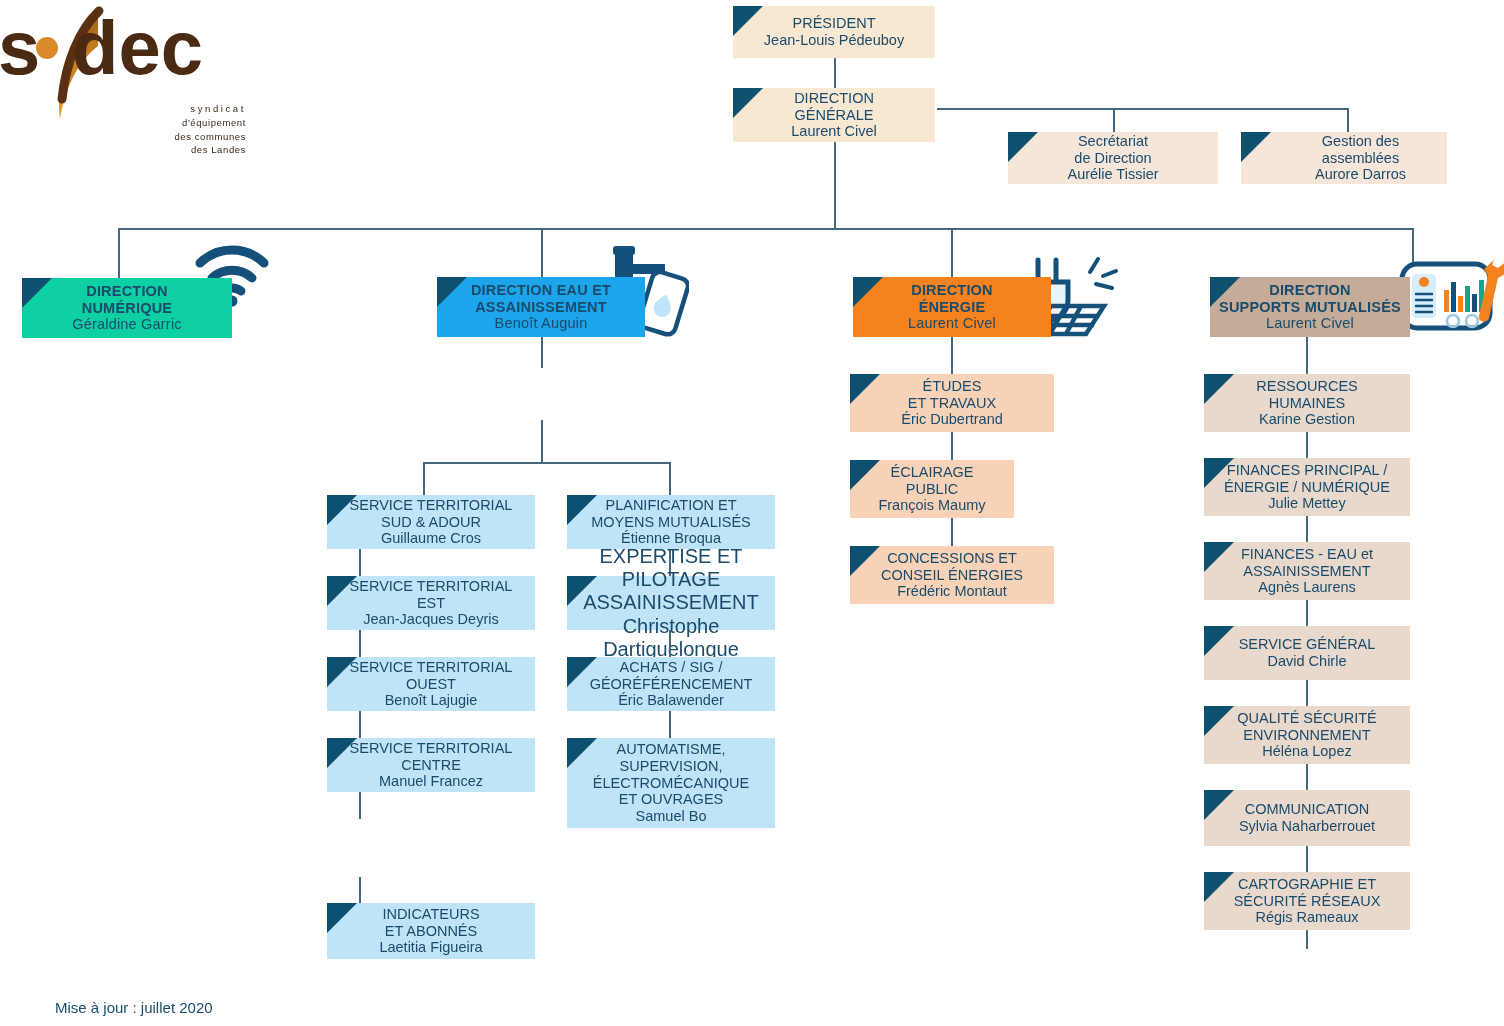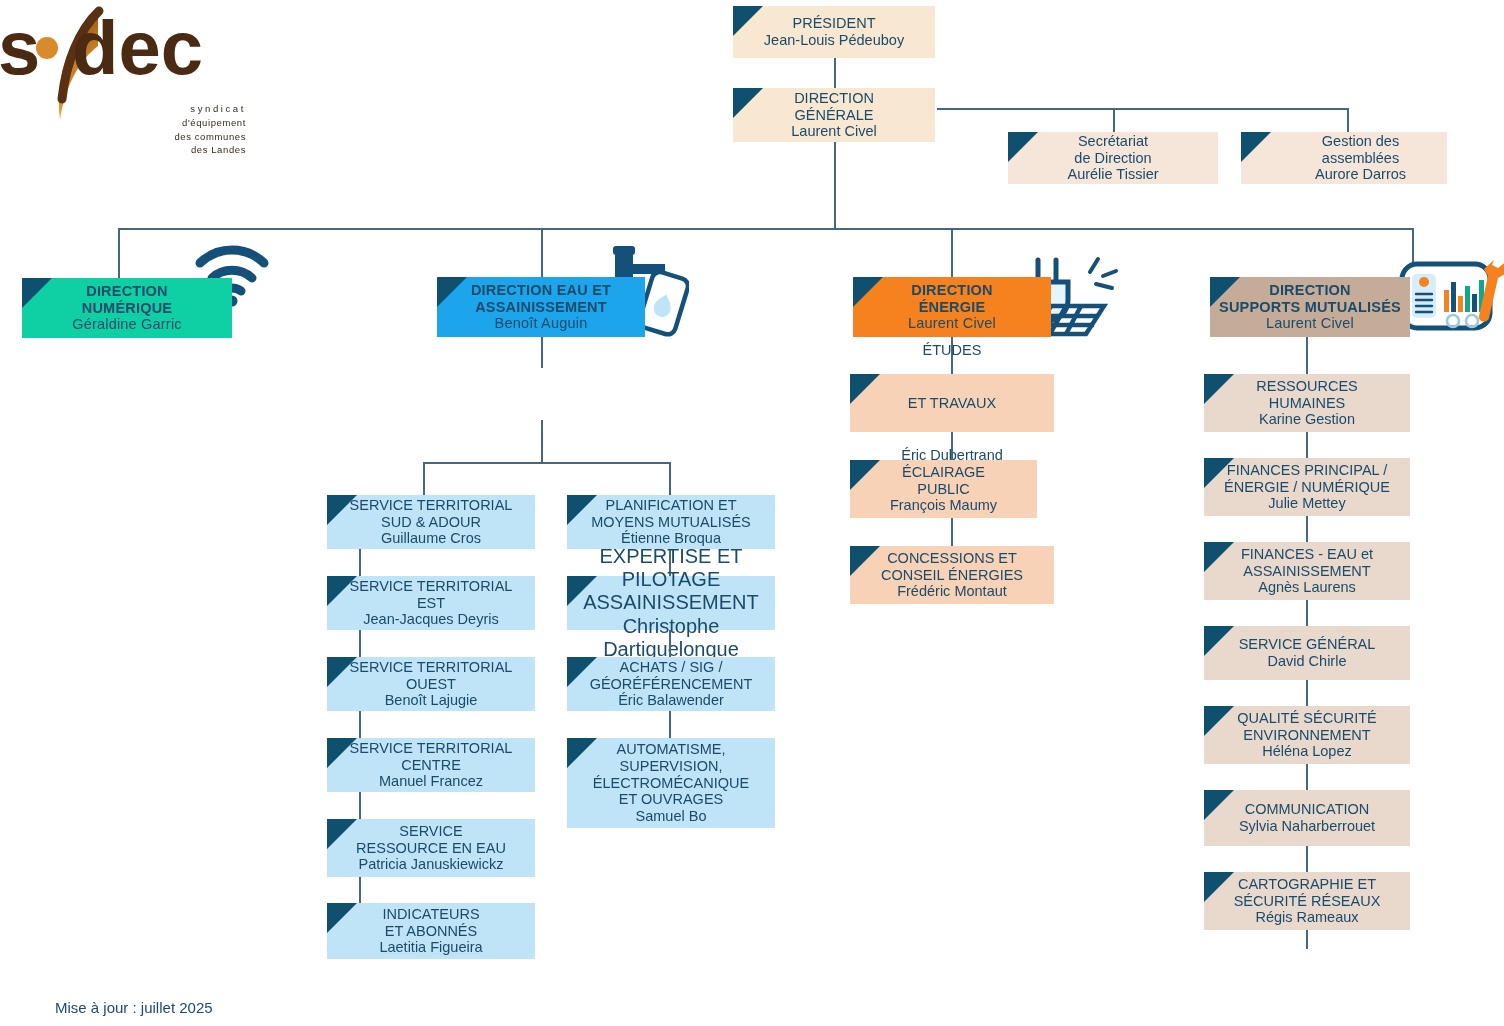--- a/index.html
+++ b/index.html
@@ -208,26 +208,20 @@
   <div class="ln v" style="left:359px;top:711px;height:27px;"></div>
 
   <div class="node bluel" style="left:327px;top:738px;width:208px;height:54px;font-size:14.5px;">
     <span class="corner"></span>
     <span class="t1">SERVICE TERRITORIAL</span>
     <span class="t1">CENTRE</span>
     <span class="t2 nm">Manuel Francez</span>
   </div>
   <div class="ln v" style="left:359px;top:792px;height:27px;"></div>
 
-  <div class="node bluel" style="left:327px;top:819px;width:208px;height:58px;font-size:14.5px;">
-    <span class="corner"></span>
-    <span class="t1">SERVICE</span>
-    <span class="t1">RESSOURCE EN EAU</span>
-    <span class="t2 nm">Patricia Januskiewickz</span>
-  </div>
   <div class="ln v" style="left:359px;top:877px;height:26px;"></div>
 
   <div class="node bluel" style="left:327px;top:903px;width:208px;height:56px;font-size:14.5px;">
     <span class="corner"></span>
     <span class="t1">INDICATEURS</span>
     <span class="t1">ET ABONNÉS</span>
     <span class="t2 nm">Laetitia Figueira</span>
   </div>
 
   <div class="node bluel" style="left:567px;top:495px;width:208px;height:54px;font-size:14.5px;">
@@ -279,29 +273,29 @@
     </g>
   </svg>
   <div class="node orange dirhead" style="left:853px;top:277px;width:198px;height:60px;">
     <span class="corner"></span>
     <span class="t1">DIRECTION</span>
     <span class="t1">ÉNERGIE</span>
     <span class="t2 nm">Laurent Civel</span>
   </div>
 
   <div class="ln v" style="left:951px;top:337px;height:37px;"></div>
-  <div class="node peach" style="left:850px;top:374px;width:204px;height:58px;font-size:14.5px;gap:36px;">
+  <div class="node peach" style="left:850px;top:374px;width:204px;height:58px;font-size:14.5px;">
     <span class="corner"></span>
     <span class="t1">ÉTUDES</span>
     <span class="t1">ET TRAVAUX</span>
     <span class="t2 nm">Éric Dubertrand</span>
   </div>
   <div class="ln v" style="left:951px;top:432px;height:28px;"></div>
 
-  <div class="node peach" style="left:850px;top:460px;width:187px;height:58px;font-size:14.5px;">
+  <div class="node peach" style="left:850px;top:460px;width:164px;height:58px;font-size:14.5px;">
     <span class="corner"></span>
     <span class="t1">ÉCLAIRAGE</span>
     <span class="t1">PUBLIC</span>
     <span class="t2 nm">François Maumy</span>
   </div>
   <div class="ln v" style="left:951px;top:518px;height:28px;"></div>
 
   <div class="node peach" style="left:850px;top:546px;width:204px;height:58px;font-size:14.5px;">
     <span class="corner"></span>
     <span class="t1">CONCESSIONS ET</span>
@@ -384,15 +378,15 @@
 
   <div class="node tanl" style="left:1204px;top:872px;width:206px;height:58px;font-size:14.5px;">
     <span class="corner"></span>
     <span class="t1">CARTOGRAPHIE ET</span>
     <span class="t1">SÉCURITÉ RÉSEAUX</span>
     <span class="t2 nm">Régis Rameaux</span>
   </div>
   <div class="ln v" style="left:1306px;top:930px;height:19px;"></div>
 
 
-  <div class="footer">Mise à jour : juillet 2025</div>
+  <div class="footer">Mise à jour : juillet 2020</div>
 
 </div>
 
 </body></html>

